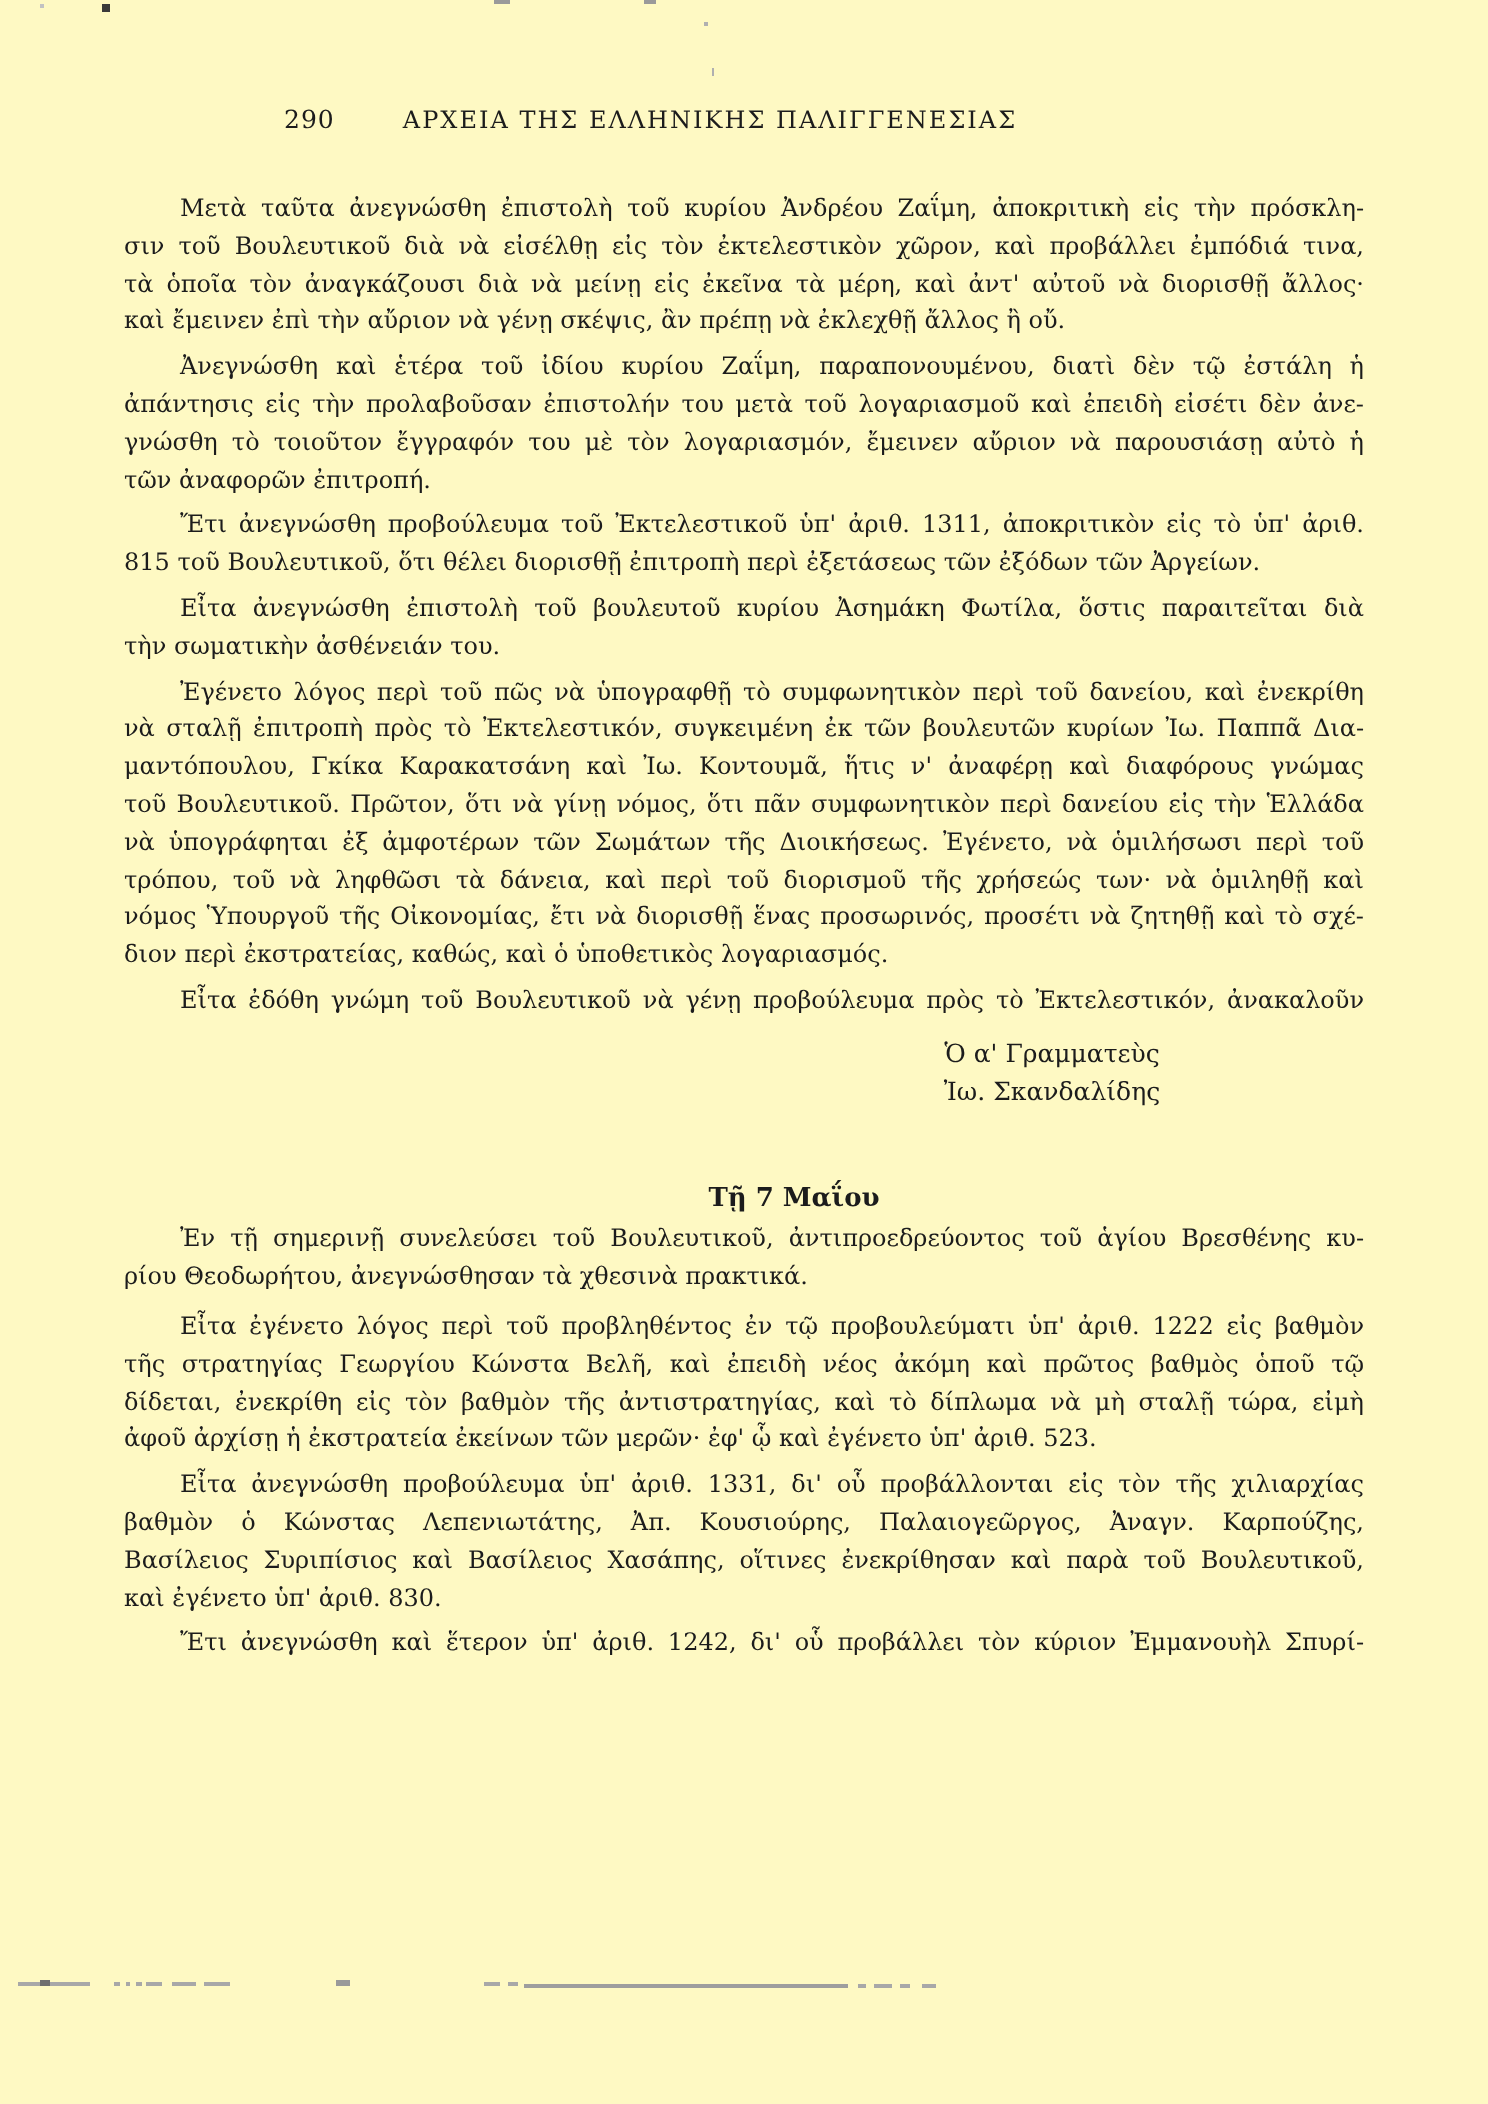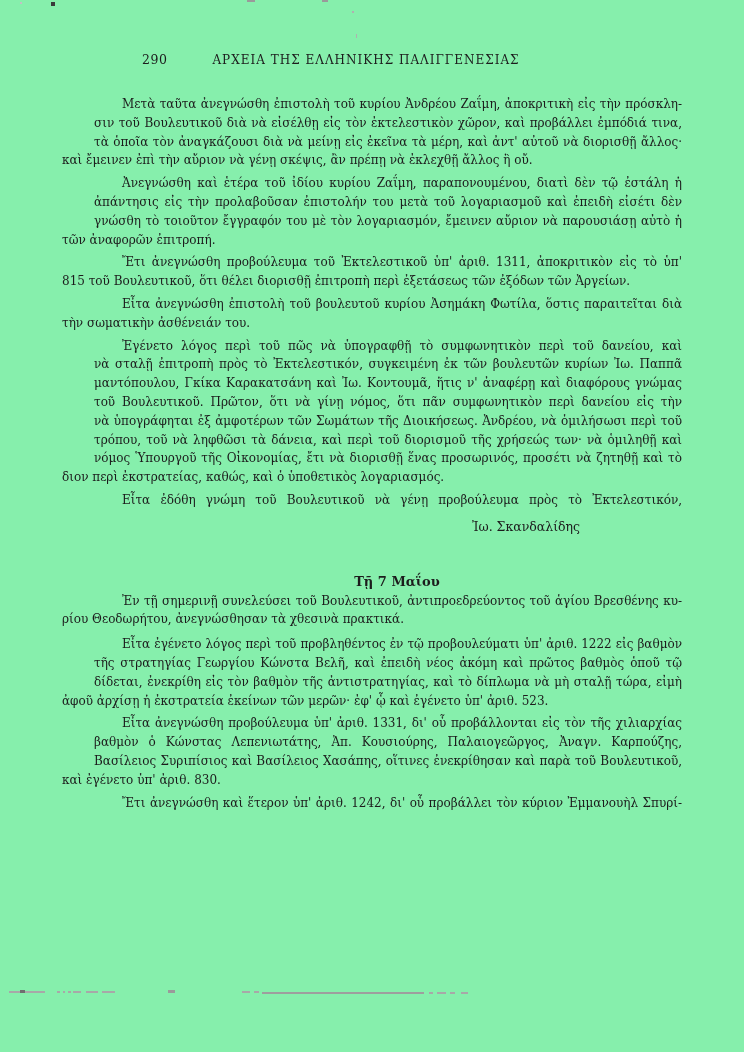--- a/index.html
+++ b/index.html
@@ -1,42 +1,42 @@
 <!DOCTYPE html>
 <html><head>
 <meta charset="utf-8">
 <style>
   html,body{margin:0;padding:0;background:#e8e8e8;}
   .page{
     position:relative;
     width:744px;height:1052px;
-    background:#86efac;
+    background:#fef9c3;
     font-family:"DejaVu Serif","Liberation Serif",serif;
     color:#1c1c1c;
     overflow:hidden;
   }
   
   .pagenum{
     position:absolute;left:142px;top:52px;
     font-size:12.5px;letter-spacing:0.5px;
   }
   .ptitle{
-    position:absolute;left:366px;top:53px;
+    position:absolute;left:355px;top:53px;
     transform:translateX(-50%);
     font-size:12px;letter-spacing:1px;white-space:nowrap;
     font-weight:500;
   }
   
   .bodycol{
     position:absolute;left:62px;top:95px;width:620px;
     font-size:12px;line-height:18.8px;
   }
   .para{margin:0 0 4px 0;}
   .line{display:block;height:18.8px;overflow:hidden;}
-  .jl{text-align:justify;text-align-last:justify;margin-left:32px;}
+  .jl{text-align:justify;text-align-last:justify;}
   .ll{text-align:left;}
   .indent{text-indent:28px;}
   .sig{
     margin-top:7px;margin-left:364px;width:200px;
     text-align:center;font-size:12.5px;line-height:20px;
   }
   .heading{
     margin-top:36px;margin-bottom:1px;
     text-align:center;padding-left:50px;
     font-weight:bold;font-size:13px;line-height:19px;
@@ -84,31 +84,32 @@
     <div class="para">
       <span class="line jl indent">Εἶτα ἀνεγνώσθη ἐπιστολὴ τοῦ βουλευτοῦ κυρίου Ἀσημάκη Φωτίλα, ὅστις παραιτεῖται διὰ</span>
       <span class="line ll">τὴν σωματικὴν ἀσθένειάν του.</span>
     </div>
 
     <div class="para">
       <span class="line jl indent">Ἐγένετο λόγος περὶ τοῦ πῶς νὰ ὑπογραφθῇ τὸ συμφωνητικὸν περὶ τοῦ δανείου, καὶ ἐνεκρίθη</span>
       <span class="line jl">νὰ σταλῇ ἐπιτροπὴ πρὸς τὸ Ἐκτελεστικόν, συγκειμένη ἐκ τῶν βουλευτῶν κυρίων Ἰω. Παππᾶ Δια-</span>
       <span class="line jl">μαντόπουλου, Γκίκα Καρακατσάνη καὶ Ἰω. Κοντουμᾶ, ἥτις ν' ἀναφέρῃ καὶ διαφόρους γνώμας</span>
       <span class="line jl">τοῦ Βουλευτικοῦ. Πρῶτον, ὅτι νὰ γίνῃ νόμος, ὅτι πᾶν συμφωνητικὸν περὶ δανείου εἰς τὴν Ἑλλάδα</span>
-      <span class="line jl">νὰ ὑπογράφηται ἐξ ἀμφοτέρων τῶν Σωμάτων τῆς Διοικήσεως. Ἀνδρέου, νὰ ὁμιλήσωσι περὶ τοῦ</span>
+      <span class="line jl">νὰ ὑπογράφηται ἐξ ἀμφοτέρων τῶν Σωμάτων τῆς Διοικήσεως. Ἐγένετο, νὰ ὁμιλήσωσι περὶ τοῦ</span>
       <span class="line jl">τρόπου, τοῦ νὰ ληφθῶσι τὰ δάνεια, καὶ περὶ τοῦ διορισμοῦ τῆς χρήσεώς των· νὰ ὁμιληθῇ καὶ</span>
       <span class="line jl">νόμος Ὑπουργοῦ τῆς Οἰκονομίας, ἔτι νὰ διορισθῇ ἕνας προσωρινός, προσέτι νὰ ζητηθῇ καὶ τὸ σχέ-</span>
       <span class="line ll">διον περὶ ἐκστρατείας, καθώς, καὶ ὁ ὑποθετικὸς λογαριασμός.</span>
     </div>
 
     <div class="para">
       <span class="line jl indent">Εἶτα ἐδόθη γνώμη τοῦ Βουλευτικοῦ νὰ γένῃ προβούλευμα πρὸς τὸ Ἐκτελεστικόν, ἀνακαλοῦν</span>
     </div>
 
     <div class="sig">
+      <span class="line">Ὁ α' Γραμματεὺς</span>
       <span class="line">Ἰω. Σκανδαλίδης</span>
     </div>
 
     <div class="heading">Τῇ 7 Μαΐου</div>
 
     <div class="para">
       <span class="line jl indent">Ἐν τῇ σημερινῇ συνελεύσει τοῦ Βουλευτικοῦ, ἀντιπροεδρεύοντος τοῦ ἁγίου Βρεσθένης κυ-</span>
       <span class="line ll">ρίου Θεοδωρήτου, ἀνεγνώσθησαν τὰ χθεσινὰ πρακτικά.</span>
     </div>
 

